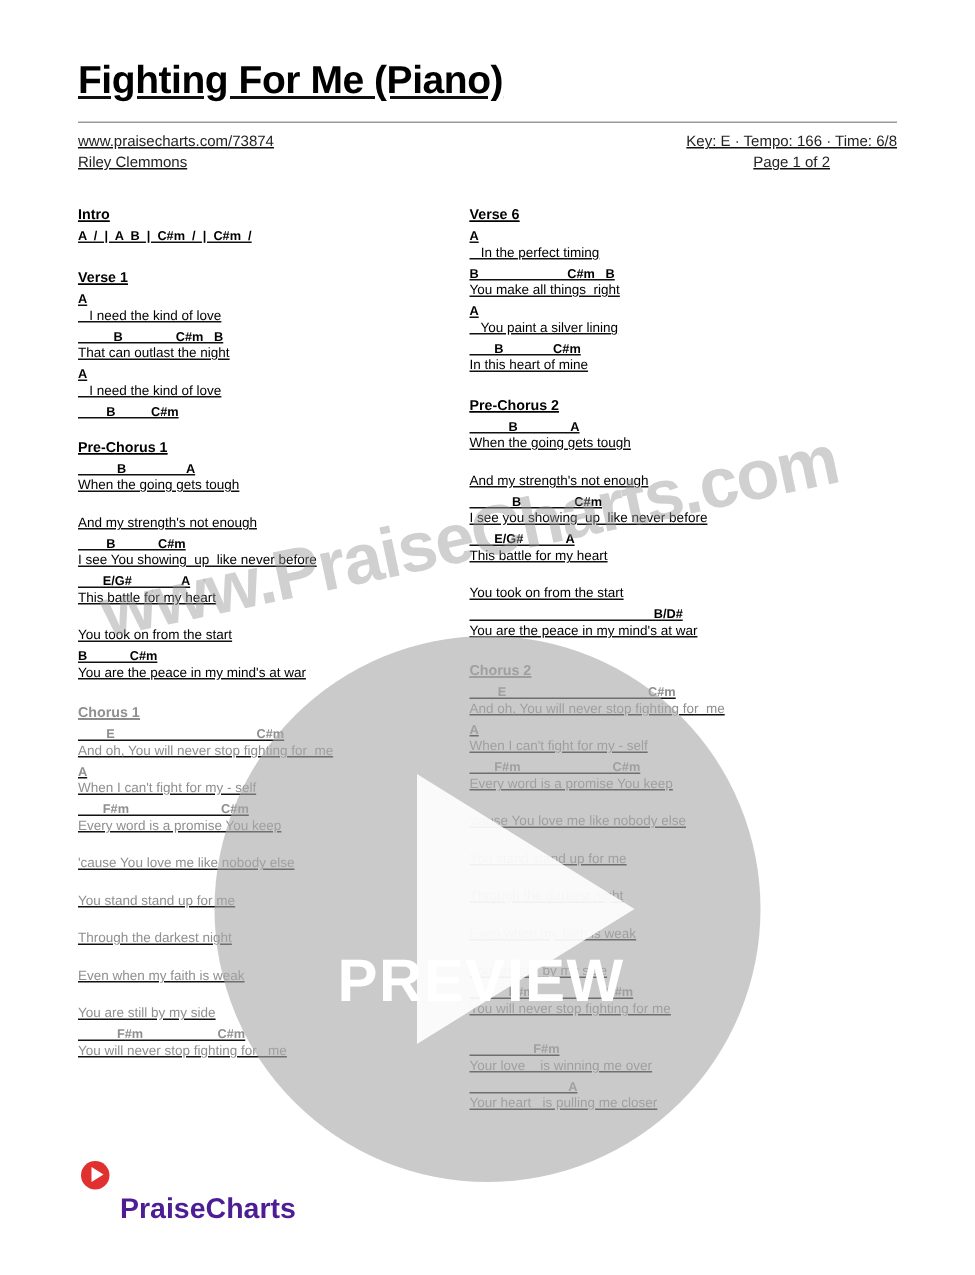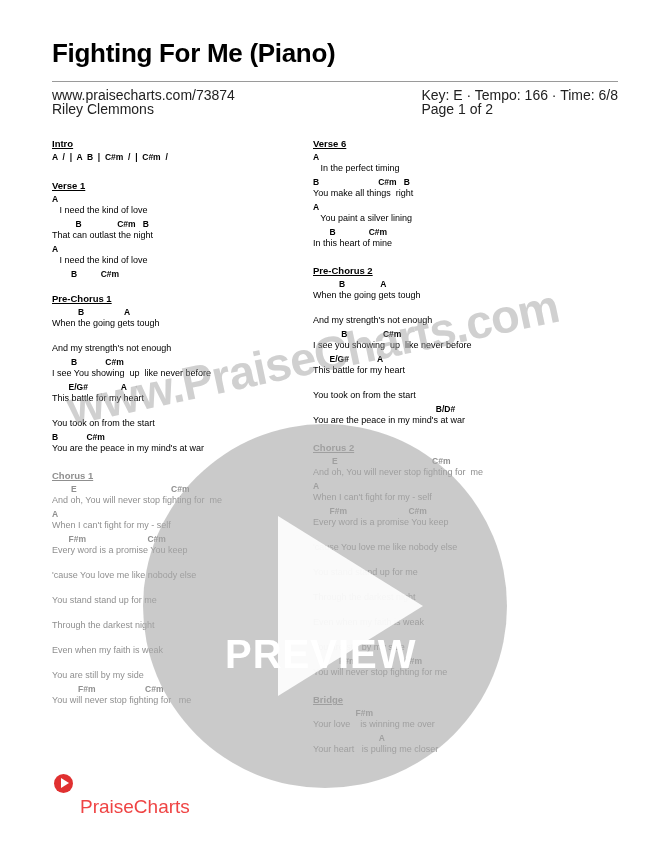--- a/index.html
+++ b/index.html
@@ -9,43 +9,44 @@
     height: 850px;
     background: #ffffff;
     font-family: "Liberation Sans", sans-serif;
     color: #111111;
     position: relative;
     overflow: hidden;
   }
   .page {
     position: absolute;
     inset: 0;
-    padding: 38px 32px 0 52px;
+    padding: 38px 52px 0 52px;
+    text-decoration: underline;
   }
   .title {
     font-size: 26px;
     font-weight: bold;
     letter-spacing: -0.3px;
     margin: 0 0 12px 0;
     color: #000;
   }
   .meta-rule {
     border-top: 1px solid #9a9a9a;
     margin: 0 0 6px 0;
   }
   .meta {
     display: flex;
     justify-content: space-between;
-    font-size: 14px;
+    font-size: 10px;
     line-height: 14px;
     color: #222;
     gap: 20px;
   }
   .meta-left div, .meta-right div { white-space: nowrap; }
-  .meta-right { text-align: left; }
+  .meta-right { text-align: center; }
   .meta-url { color: #222; }
 
   .columns {
     display: flex;
     gap: 8px;
     margin-top: 22px;
   }
   .col { width: 253px; }
 
   .section { margin-bottom: 13px; }
@@ -146,22 +147,22 @@
   .logo-mark:after {
     content: "";
     position: absolute;
     left: 7px; top: 4.5px;
     border-left: 8px solid #fff;
     border-top: 5px solid transparent;
     border-bottom: 5px solid transparent;
   }
   .logo-text {
     font-size: 19px;
-    font-weight: normal;
-    color: #ef4444;
+    font-weight: bold;
+    color: #4c1d95;
     margin-top: 48px;
   }
 </style>
 </head>
 <body>
 
 <div class="page">
 
   <h1 class="title">Fighting For Me (Piano)</h1>
 
@@ -273,21 +274,20 @@
           <div class="chordline"></div>
           <div class="lyricline">Through the darkest night</div>
           <div class="chordline"></div>
           <div class="lyricline">Even when my faith is weak</div>
           <div class="chordline"></div>
           <div class="lyricline">You are still by my side</div>
           <div class="chordline">           F#m                    C#m</div>
           <div class="lyricline">You will never stop fighting for me</div>
         </div>
         <div class="section faded">
-          <div class="section-label">Bridge</div>
           <div class="chordline">                  F#m</div>
           <div class="lyricline">Your love    is winning me over</div>
           <div class="chordline">                            A</div>
           <div class="lyricline">Your heart   is pulling me closer</div>
         </div>
       </div>
     </div>
 </div>
 
 <div class="watermark">

